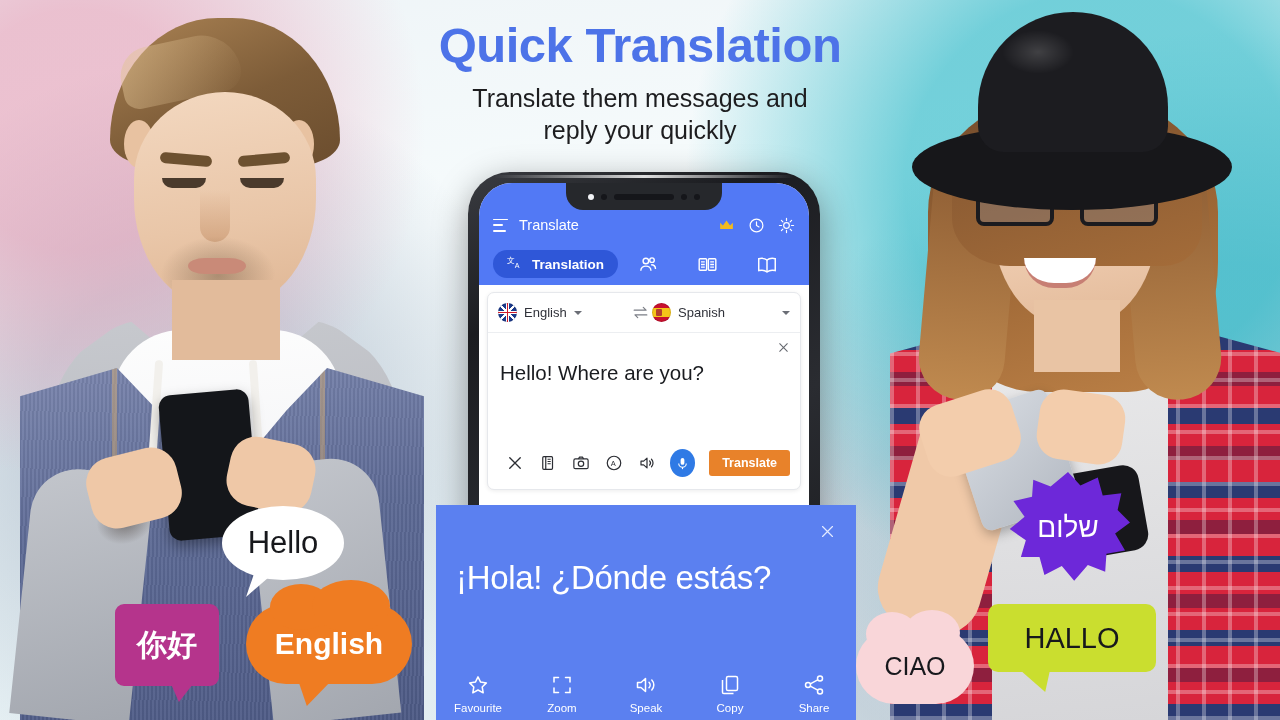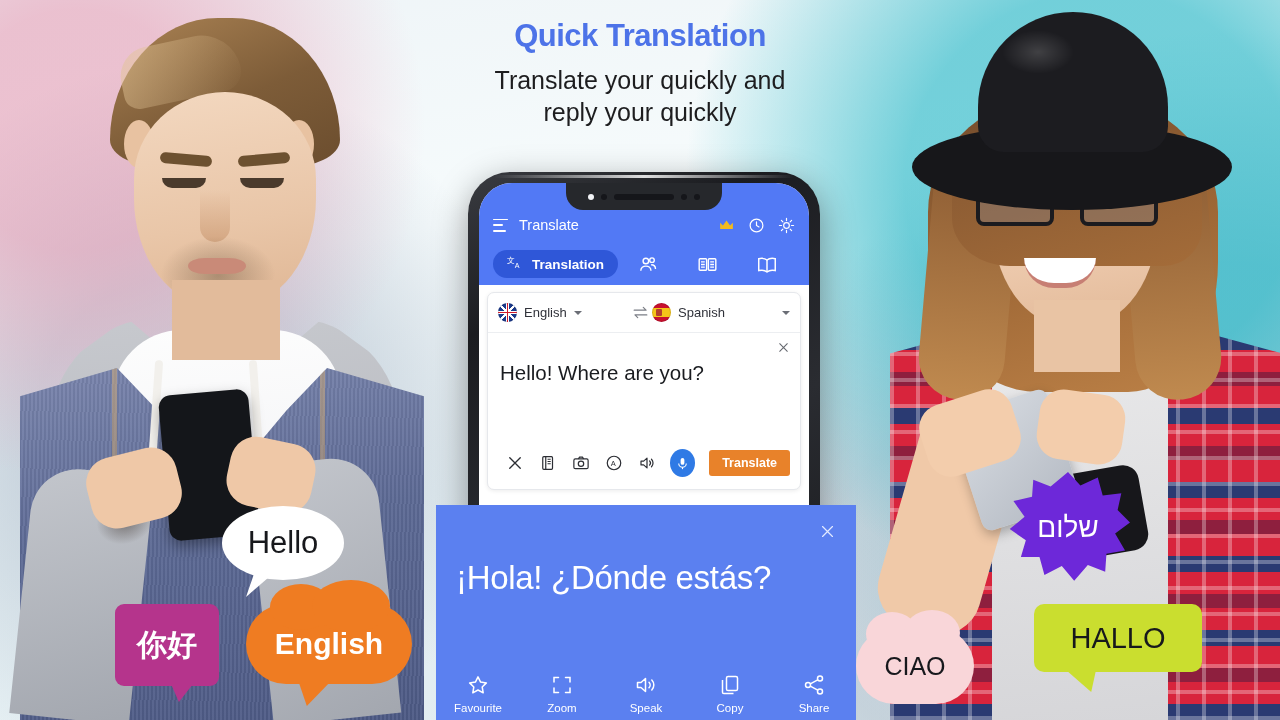--- a/index.html
+++ b/index.html
@@ -141,21 +141,21 @@
   .pr-phone{position:absolute;left:108px;top:400px;width:102px;height:120px;
     background:linear-gradient(150deg,#d9dde3,#b3b9c2);border-radius:10px;transform:rotate(-18deg);
     box-shadow:0 5px 12px rgba(0,0,0,.28);}
   .pr-watch{position:absolute;left:196px;top:470px;width:92px;height:86px;background:#17171b;
     border-radius:16px;transform:rotate(-10deg);}
   .pr-watch:after{content:"";position:absolute;left:40px;top:42px;width:12px;height:12px;
     background:#c8a24a;border-radius:50%;}
 
   
   .headline{position:absolute;left:0;right:0;top:20px;text-align:center;z-index:6;}
-  .headline h1{font-size:31px;font-weight:bold;color:#4d73e8;letter-spacing:-.5px;line-height:1.05;}
+  .headline h1{font-size:49px;font-weight:bold;color:#4d73e8;letter-spacing:-.5px;line-height:1.05;}
   .headline p{font-size:25px;color:#1d1d1f;line-height:1.28;margin-top:11px;font-weight:400;}
 
   
   .phone{
     position:absolute;left:468px;top:172px;width:352px;height:548px;z-index:8;
     background:linear-gradient(150deg,#3a3c41 0%,#1b1c20 22%,#2a2c31 55%,#141518 100%);
     border-radius:42px 42px 0 0;
     padding:11px 11px 0 11px;
     box-shadow:0 10px 34px rgba(0,0,0,.38);
   }
@@ -273,21 +273,21 @@
       80% 89%,66% 83%,55% 97%,45% 84%,31% 92%,27% 76%,12% 76%,16% 61%,3% 51%,15% 40%,6% 26%,21% 22%,
       22% 7%,36% 13%);}
   .b-ciao{left:856px;top:628px;width:118px;height:76px;background:#f9d6d9;border-radius:44px;
     font-size:25px;color:#17181c;}
   .b-ciao:before{content:"";position:absolute;left:10px;top:-16px;width:52px;height:44px;
     background:#f9d6d9;border-radius:50%;}
   .b-ciao:after{content:"";position:absolute;right:14px;top:-18px;width:56px;height:46px;
     background:#f9d6d9;border-radius:50%;}
   .b-ciao .txt{position:relative;z-index:2;}
   .b-hallo{left:988px;top:604px;width:168px;height:68px;background:#cade2f;border-radius:10px;
-    font-size:29px;color:#17181c;margin-left:46px;}
+    font-size:29px;color:#17181c;}
   .b-hallo:after{content:"";position:absolute;left:32px;bottom:-20px;width:30px;height:22px;
     background:#cade2f;clip-path:polygon(0 0,100% 0,84% 100%);}
 
   .txt{position:relative;z-index:2;}
 </style>
 </head>
 <body>
 
 <div class="stage">
 
@@ -345,21 +345,21 @@
     <div class="pr-arm a"></div>
     <div class="pr-watch"></div>
     <div class="pr-phone"></div>
     <div class="pr-hand a"></div>
     <div class="pr-hand b"></div>
   </div>
 
   <div class="headline">
     <h1>Quick Translation</h1>
     <p>
-      <span>Translate your quickly and</span><br>
+      <span>Translate them messages and</span><br>
       <span>reply your quickly</span>
     </p>
   </div>
 
   <div class="phone">
     <div class="screen">
 
       <div class="notch">
         <span class="dot lit"></span>
         <span class="dot"></span>

